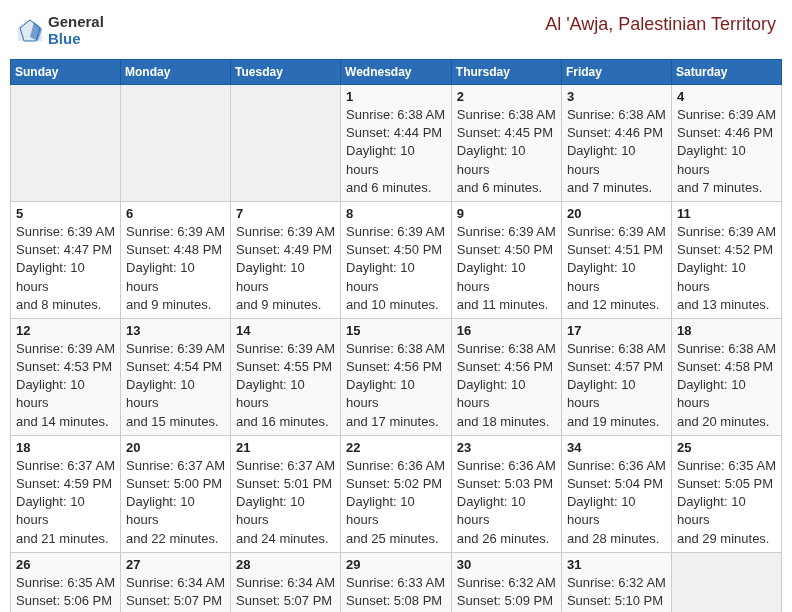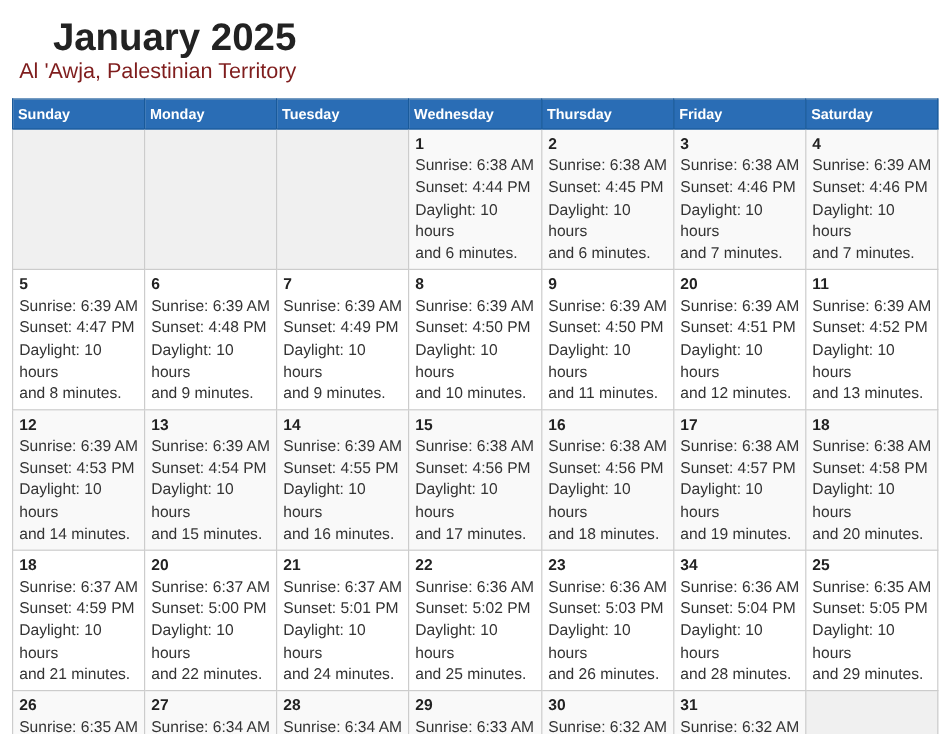--- a/index.html
+++ b/index.html
@@ -98,22 +98,32 @@
       line-height: 1.4;
     }
     .empty-cell {
       background: #f0f0f0 !important;
     }
   </style>
 </head>
 <body>
 
 <div class="header">
+  <div class="logo">
+    <svg class="logo-icon" viewBox="0 0 28 28">
+      <polygon points="14,2 26,10 26,24 2,24 2,10" fill="#2a6db5" opacity="0.15"></polygon>
+      <polygon points="14,3 24,11 20,24 8,24 4,11" fill="none" stroke="#2a6db5" stroke-width="1"></polygon>
+      <polygon points="18,5 26,12 22,24 14,20" fill="#2a6db5" opacity="0.6"></polygon>
+    </svg>
+    <div class="logo-text">
+      <span class="logo-general">General</span>
+      <span class="logo-blue">Blue</span>
+    </div>
+  </div>
   <div class="title-area">
-    <div class="month-title">January 2025</div>
     <div class="subtitle">Al 'Awja, Palestinian Territory</div>
   </div>
 </div>
 
 <table class="calendar">
   <thead>
     <tr>
     <th>Sunday</th>
         <th>Monday</th>
         <th>Tuesday</th>

